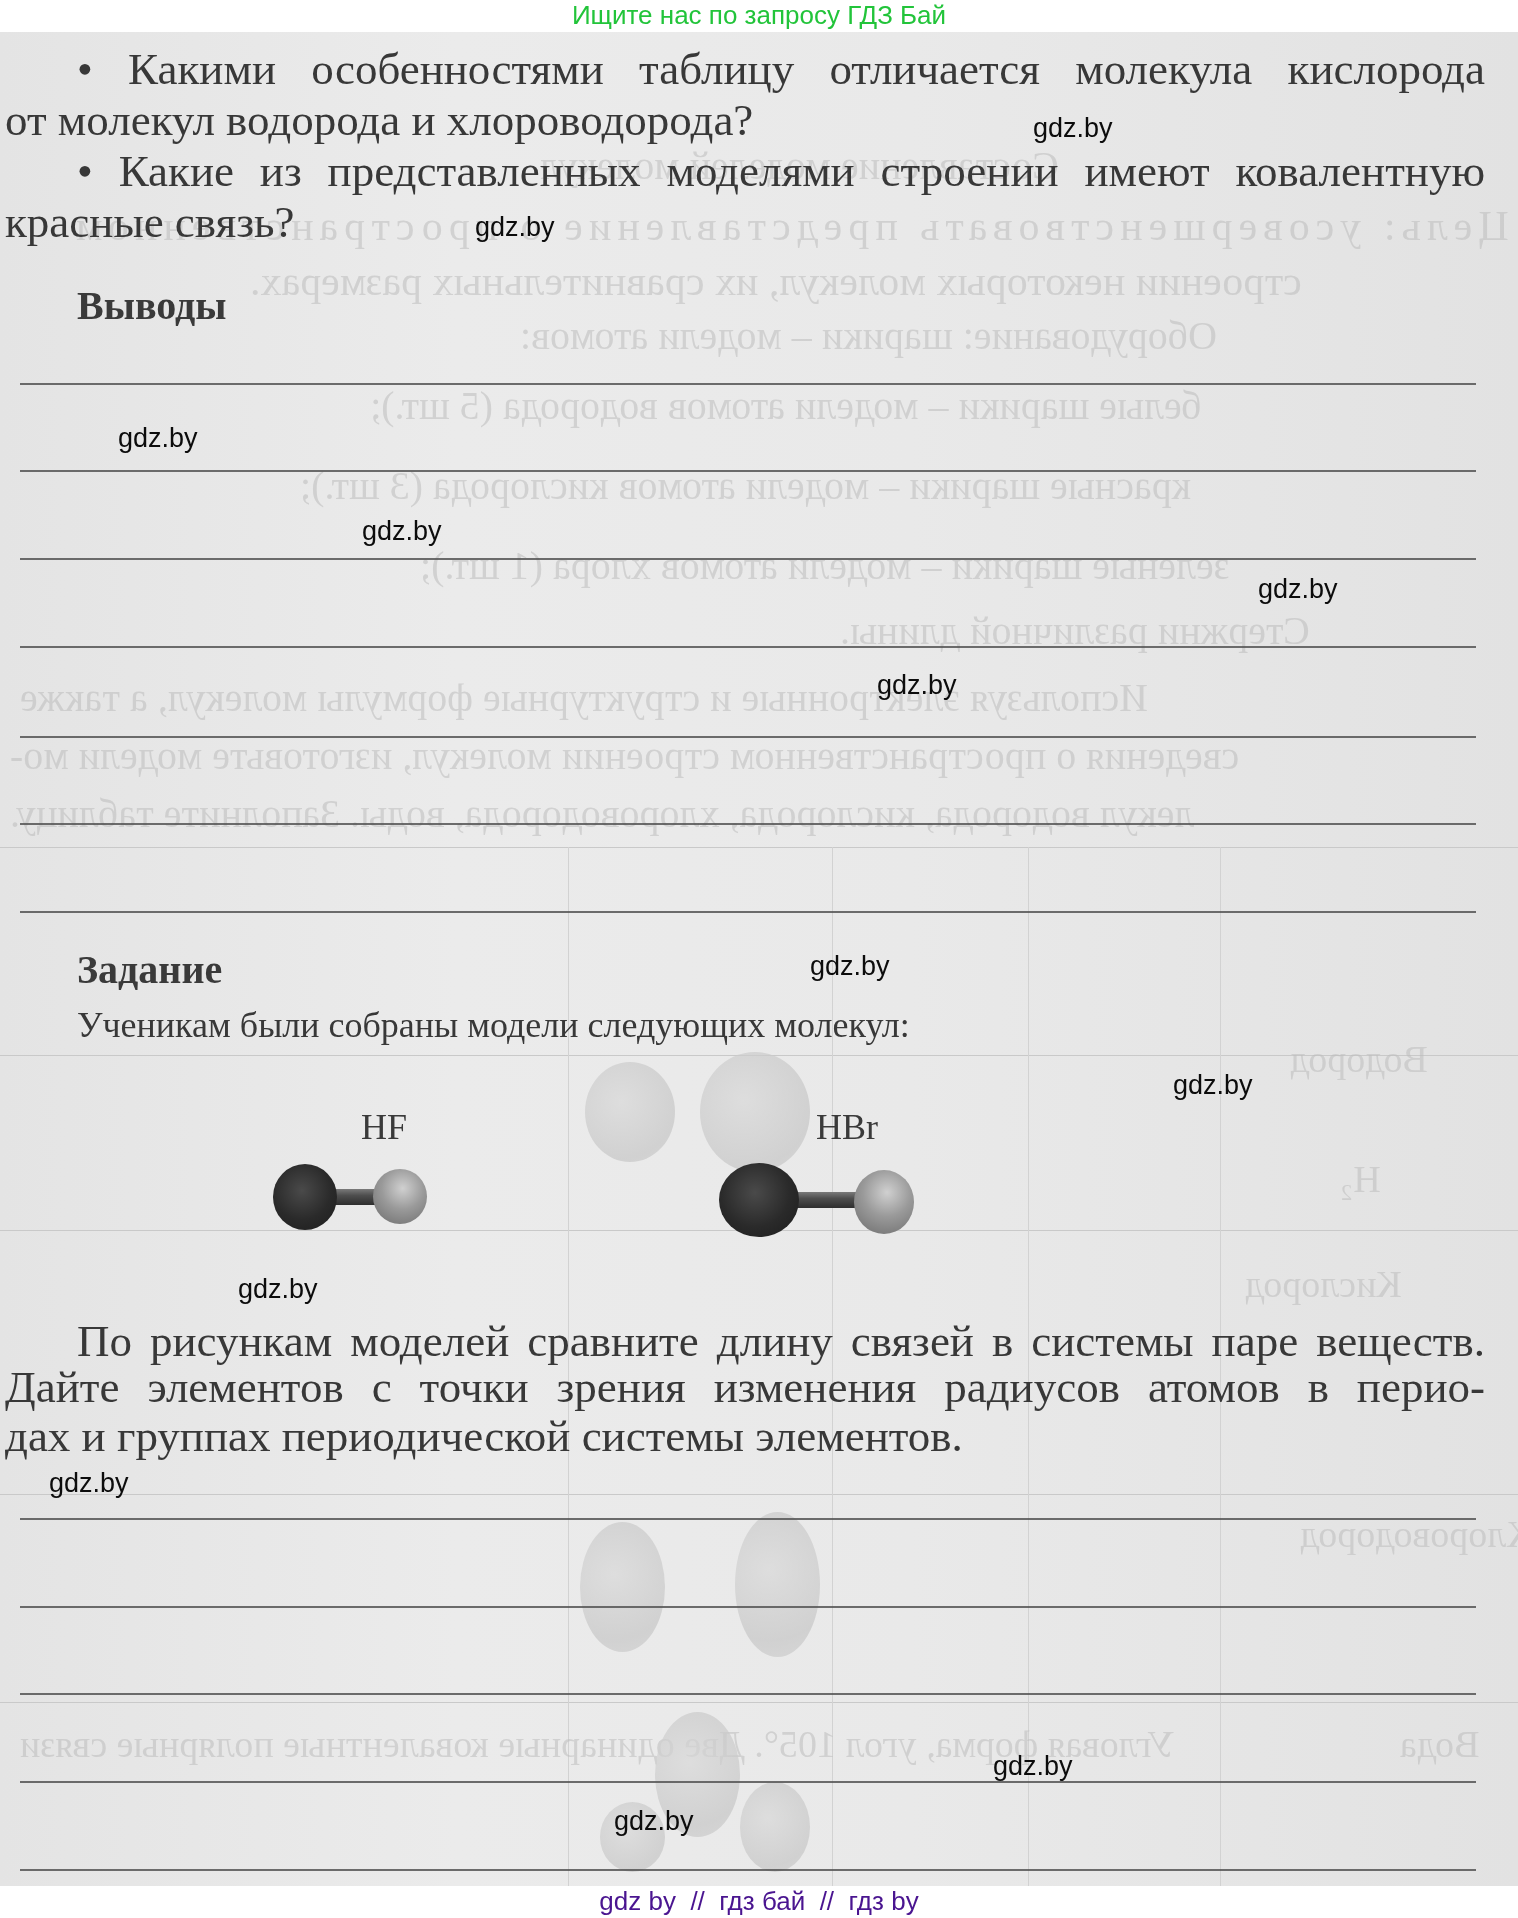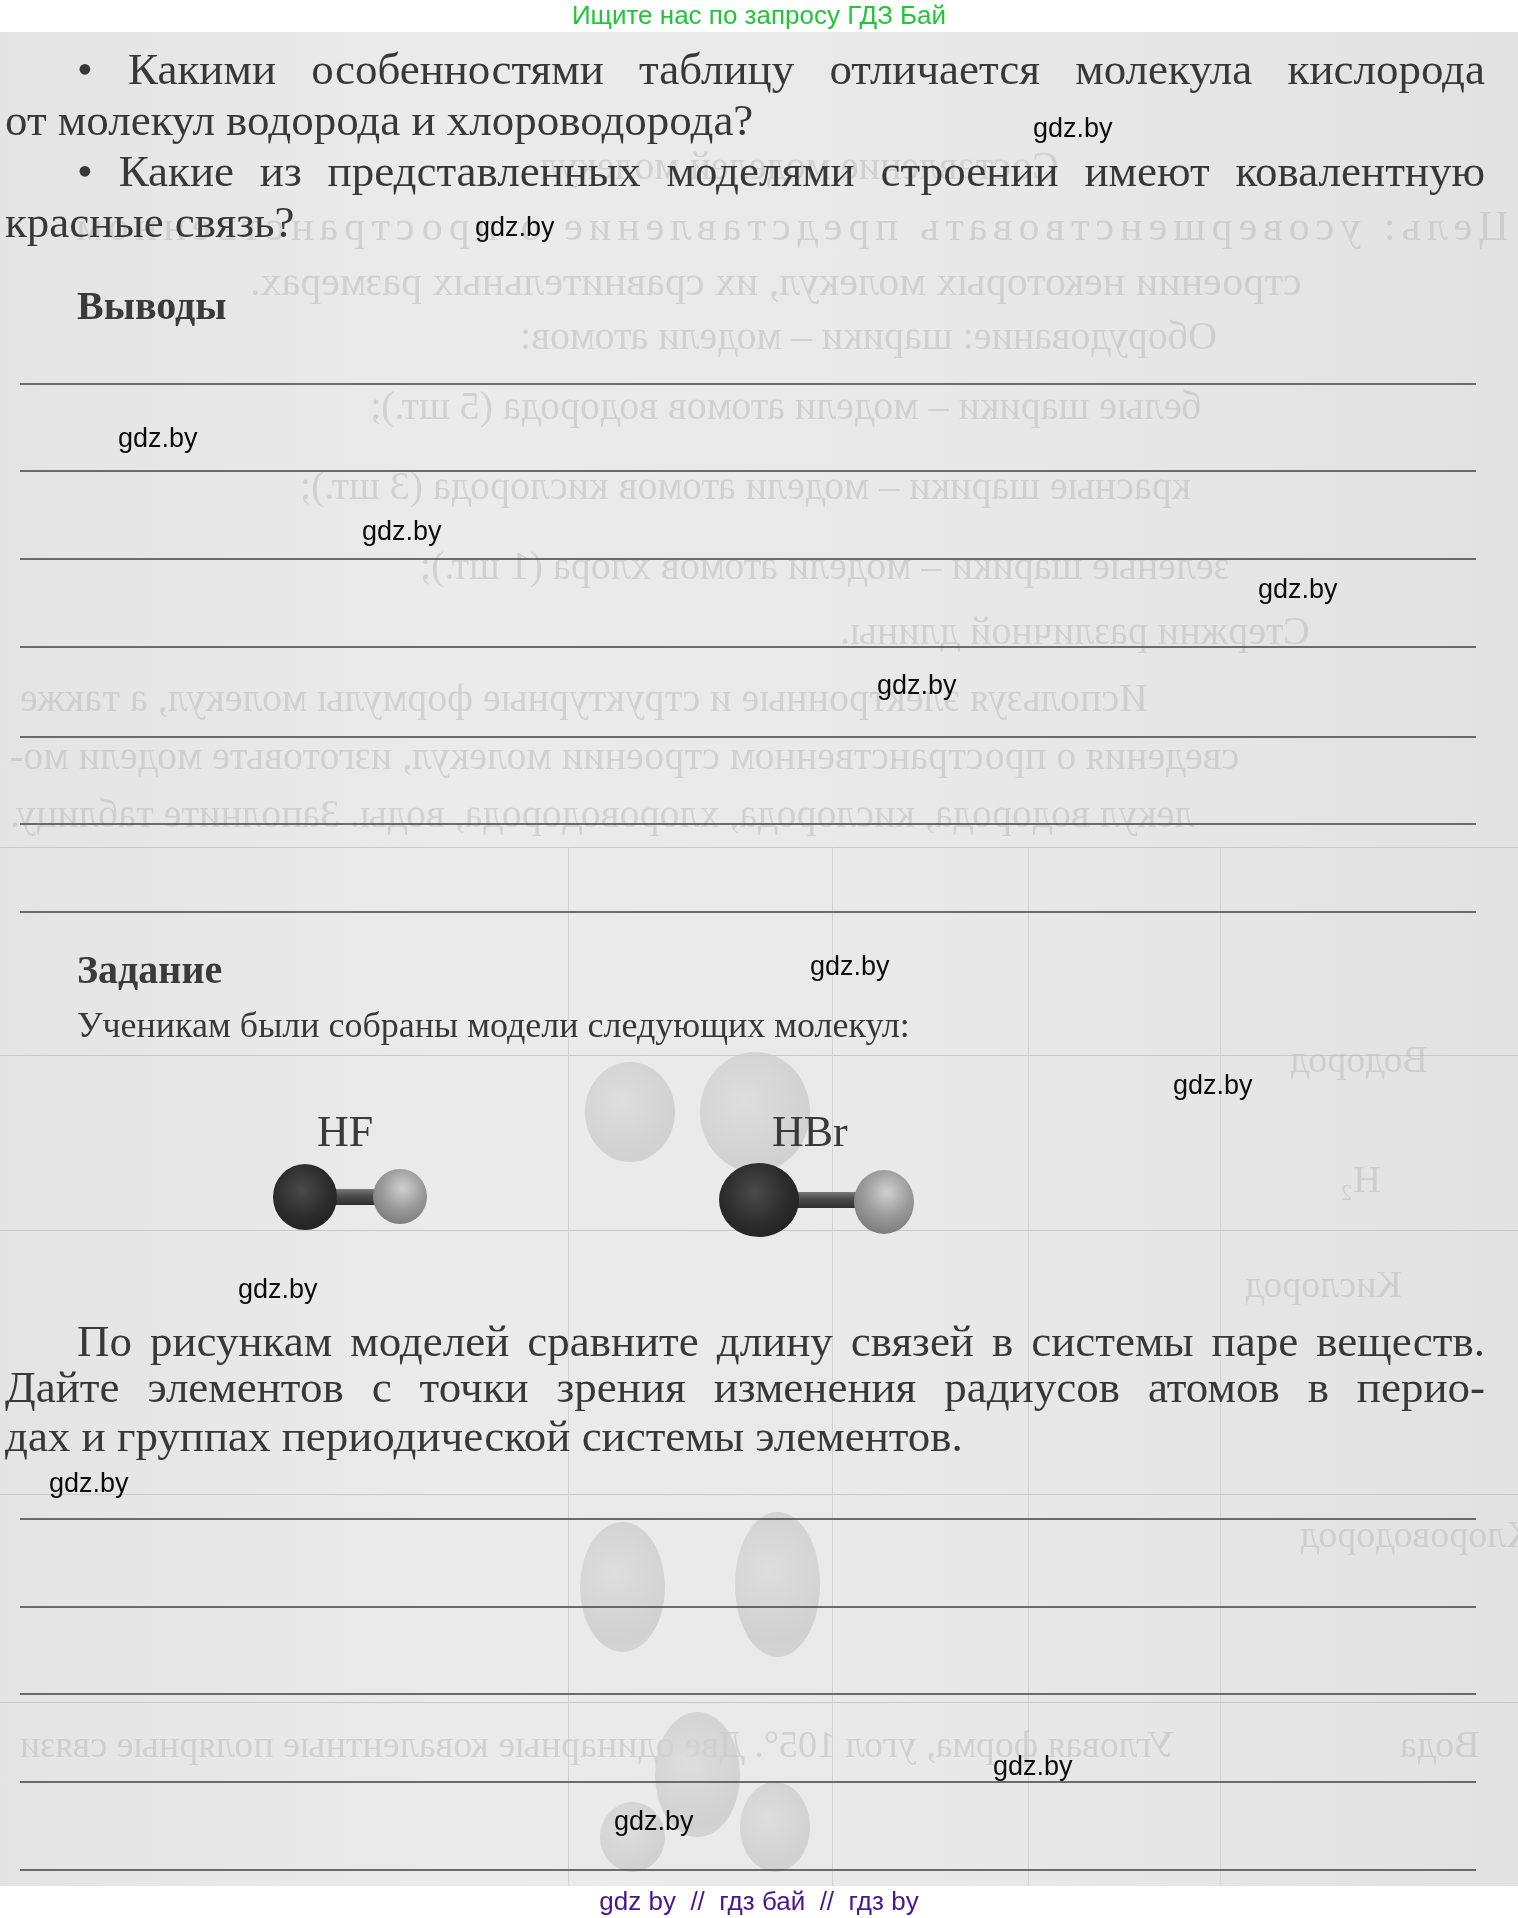--- a/index.html
+++ b/index.html
@@ -17,21 +17,21 @@
   .just { display:block; text-align:justify; text-align-last:justify; }
 
   .rule { position:absolute; left:20px; width:1456px; height:2px; background:#555; opacity:0.85; }
   .wm { position:absolute; font-family:"Liberation Sans", sans-serif; font-size:27px; color:#0c0c0c; white-space:nowrap; }
 
   .ghost { position:absolute; font-family:"Liberation Serif", serif; color:#bdbdbd; white-space:nowrap; transform:scaleX(-1); opacity:0.55; }
   .ghost-line { position:absolute; height:1px; background:#c9c9c9; }
   .ghost-vline { position:absolute; width:1px; background:#d2d2d2; }
   .ghost-ball { position:absolute; border-radius:50%; background:radial-gradient(circle at 40% 40%, #d8d8d8, #c6c6c6 70%, #cfcfcf); opacity:0.7; }
 
-  .mol-label { position:absolute; font-family:"Liberation Serif", serif; font-size:44px; color:#3a3a3a; }
+  .mol-label { position:absolute; font-family:"Liberation Serif", serif; font-size:36px; color:#3a3a3a;margin-left:44px; }
   .atom { position:absolute; border-radius:50%; }
   .atom-dark { background: radial-gradient(circle at 45% 40%, #4a4a4a 0%, #2a2a2a 55%, #1c1c1c 100%); }
   .atom-light { background: radial-gradient(circle at 55% 35%, #d0d0d0 0%, #9a9a9a 45%, #6a6a6a 100%); }
   .bond { position:absolute; background: linear-gradient(180deg, #7a7a7a 0%, #4e4e4e 40%, #2e2e2e 100%); }
 </style>
 </head>
 <body>
 
 <div class="top-band">
   <span>Ищите нас по запросу ГДЗ Бай</span>

